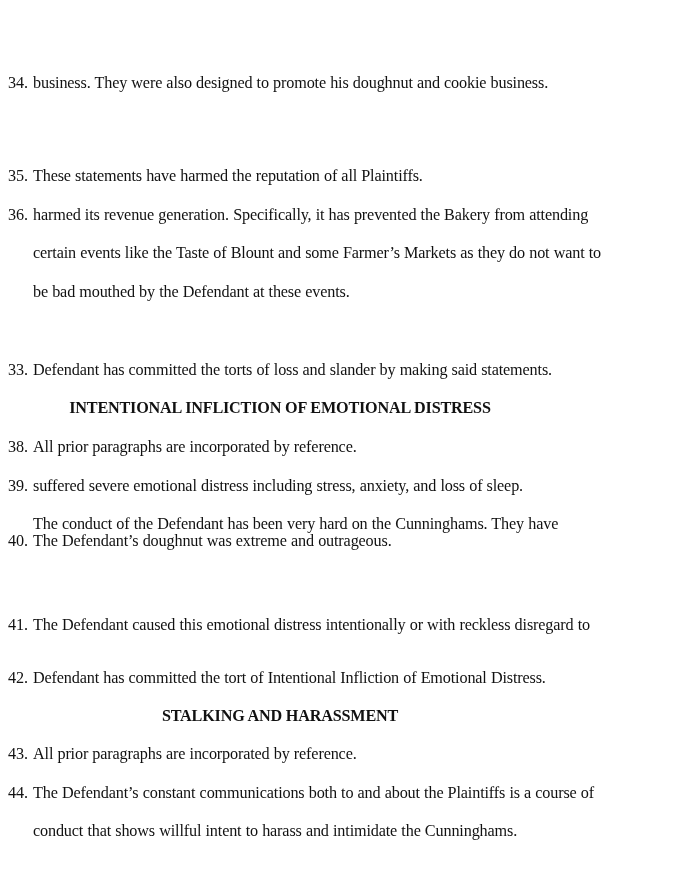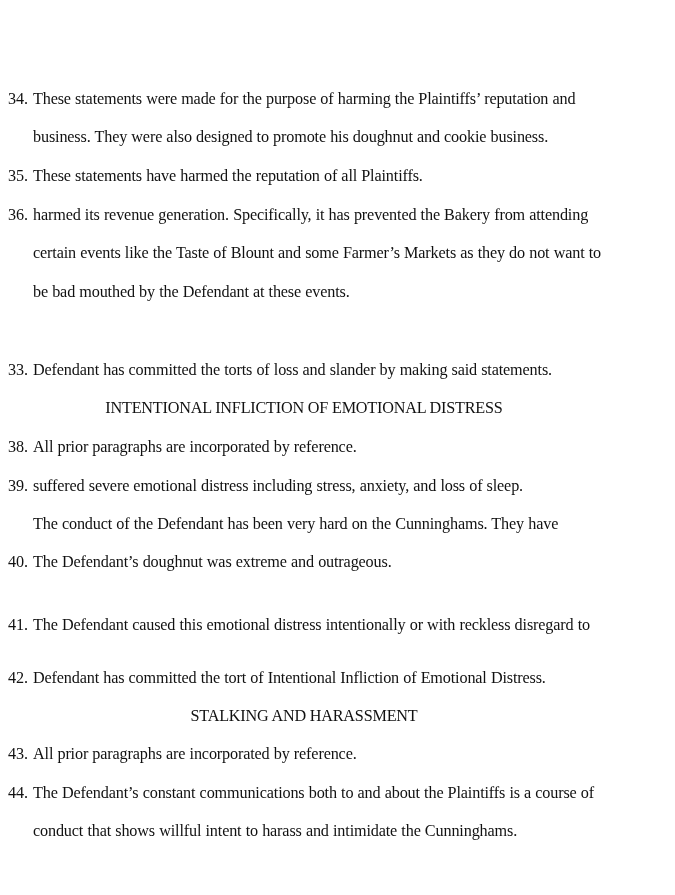--- a/index.html
+++ b/index.html
@@ -40,36 +40,34 @@
     }
     .para .line {
       display: block;
       white-space: nowrap;
     }
     .heading {
       position: absolute;
       left: 0;
       width: 560px;
       text-align: center;
-      font-weight: normal;
+      font-weight: bold;
       font-size: 16.2px;
       line-height: 38px;
       letter-spacing: -0.2px;
-      padding-left: 24px;
     }
   </style>
 </head>
 <body>
 
 <div class="page">
 
 
-  <div class="para" style="top:80px">
+  <div class="para" style="top:64px">
     <span class="num">34.</span>
-    <span class="line">These statements were made for the purpose of harming the Plaintiffs’ reputation and</span>
     <span class="line">business.  They were also designed to promote his doughnut and cookie business.</span>
   </div>
 
   <div class="para" style="top:157px">
     <span class="num">35.</span>
     <span class="line">These statements have harmed the reputation of all Plaintiffs.</span>
   </div>
 
   <div class="para" style="top:196px">
     <span class="num">36.</span>
@@ -89,21 +87,21 @@
     <span class="num">38.</span>
     <span class="line">All prior paragraphs are incorporated by reference.</span>
   </div>
 
   <div class="para" style="top:467px">
     <span class="num">39.</span>
     <span class="line">suffered severe emotional distress including stress, anxiety, and loss of sleep.</span>
     <span class="line">The conduct of the Defendant has been very hard on the Cunninghams.  They have</span>
   </div>
 
-  <div class="para" style="top:543px">
+  <div class="para" style="top:522px">
     <span class="num">40.</span>
     <span class="line">The Defendant’s doughnut was extreme and outrageous.</span>
   </div>
 
   <div class="para" style="top:606px">
     <span class="num">41.</span>
     <span class="line">The Defendant caused this emotional distress intentionally or with reckless disregard to</span>
   </div>
 
   <div class="para" style="top:659px">

